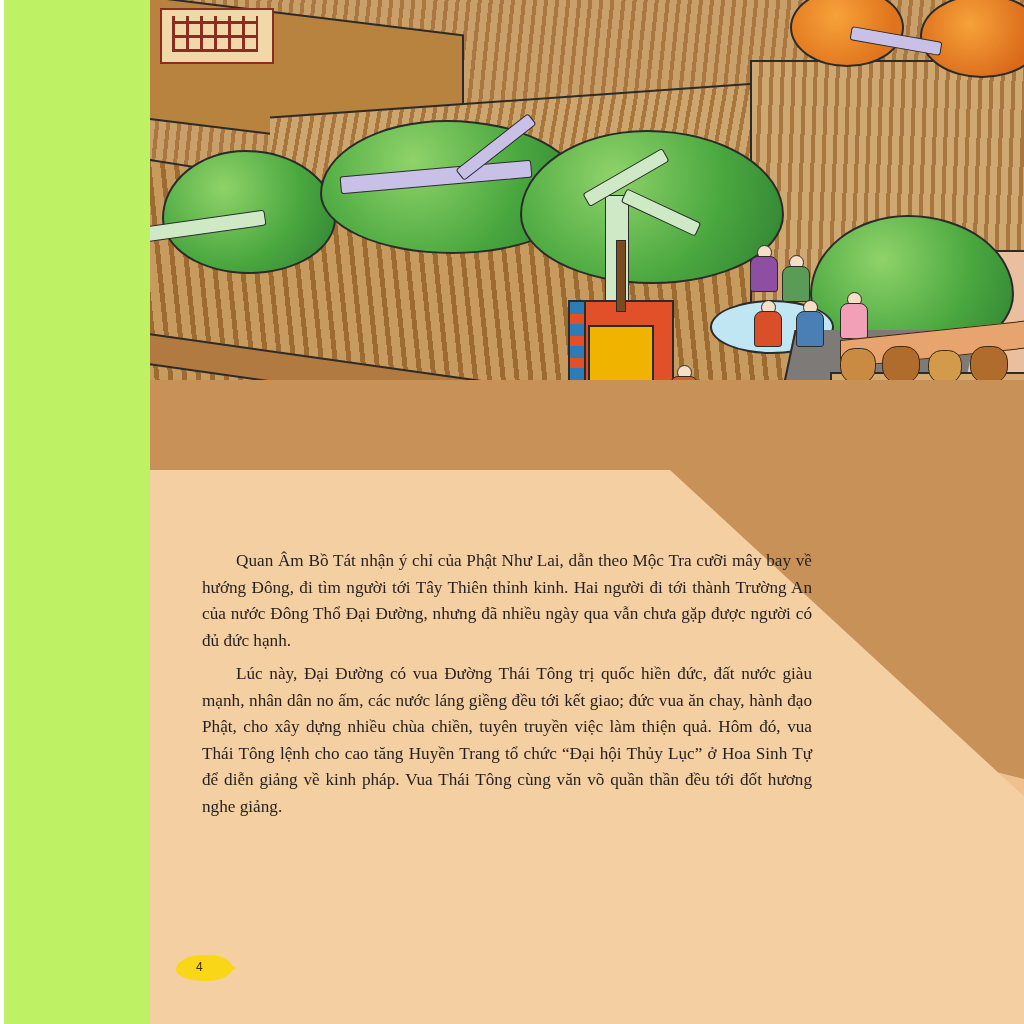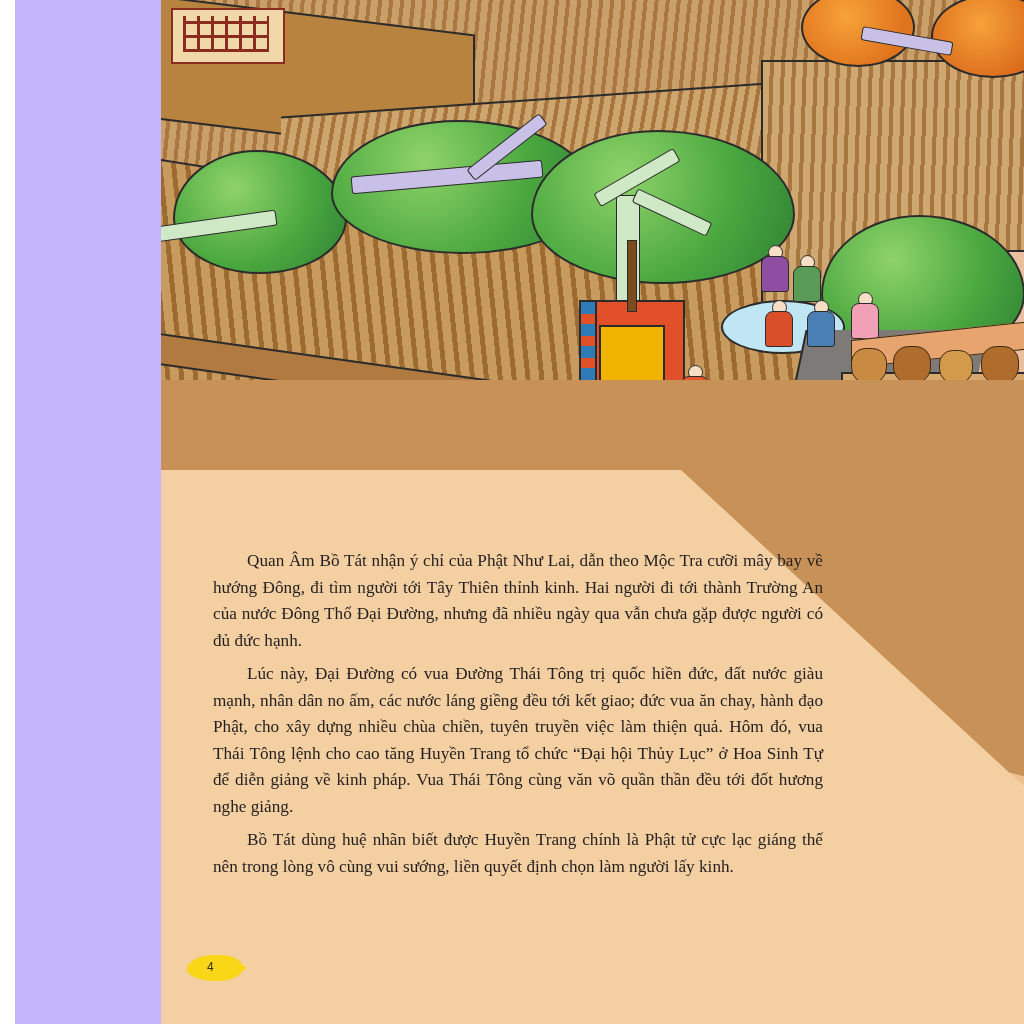--- a/index.html
+++ b/index.html
@@ -9,24 +9,24 @@
   }
   body {
     width: 1024px;
     height: 1024px;
     overflow: hidden;
     font-family: "Liberation Serif", serif;
   }
 
   #page {
     position: absolute;
-    left: 15px; top: 0;
+    left: 4px; top: 0;
     width: 836px;
     height: 1024px;
-    background: #c4b5fd;
+    background: #bef264;
   }
 
   
   .page-sheet {
     position: absolute;
     left: 146px;
     top: 0;
     width: 878px;
     height: 1024px;
     background: #f0c18f;
@@ -312,21 +312,20 @@
       <div class="shape" style="left:712px;top:640px;width:34px;height:28px;background:#e34b3b;border:2px solid #2b2b2b;"></div>
     </div>
 
     <div class="diag-illus"></div>
 
     <div class="text-field" style="clip-path: polygon(0 0, 0 554px, 878px 554px, 878px 330px, 520px 0);"></div>
 
     <div class="text-col">
       <p>Quan Âm Bồ Tát nhận ý chỉ của Phật Như Lai, dẫn theo Mộc Tra cưỡi mây bay về hướng Đông, đi tìm người tới Tây Thiên thỉnh kinh. Hai người đi tới thành Trường An của nước Đông Thổ Đại Đường, nhưng đã nhiều ngày qua vẫn chưa gặp được người có đủ đức hạnh.</p>
       <p>Lúc này, Đại Đường có vua Đường Thái Tông trị quốc hiền đức, đất nước giàu mạnh, nhân dân no ấm, các nước láng giềng đều tới kết giao; đức vua ăn chay, hành đạo Phật, cho xây dựng nhiều chùa chiền, tuyên truyền việc làm thiện quả. Hôm đó, vua Thái Tông lệnh cho cao tăng Huyền Trang tổ chức “Đại hội Thủy Lục” ở Hoa Sinh Tự để diễn giảng về kinh pháp. Vua Thái Tông cùng văn võ quần thần đều tới đốt hương nghe giảng.</p>
-      <p>Bồ Tát dùng huệ nhãn biết được Huyền Trang chính là Phật tử cực lạc giáng thế nên trong lòng vô cùng vui sướng, liền quyết định chọn làm người lấy kinh.</p>
     </div>
 
     <div class="page-num-wrap">
       <div class="fish"></div>
       <div class="fish-tail"></div>
       <div class="page-num">4</div>
     </div>
 
   </div>
 </div>

